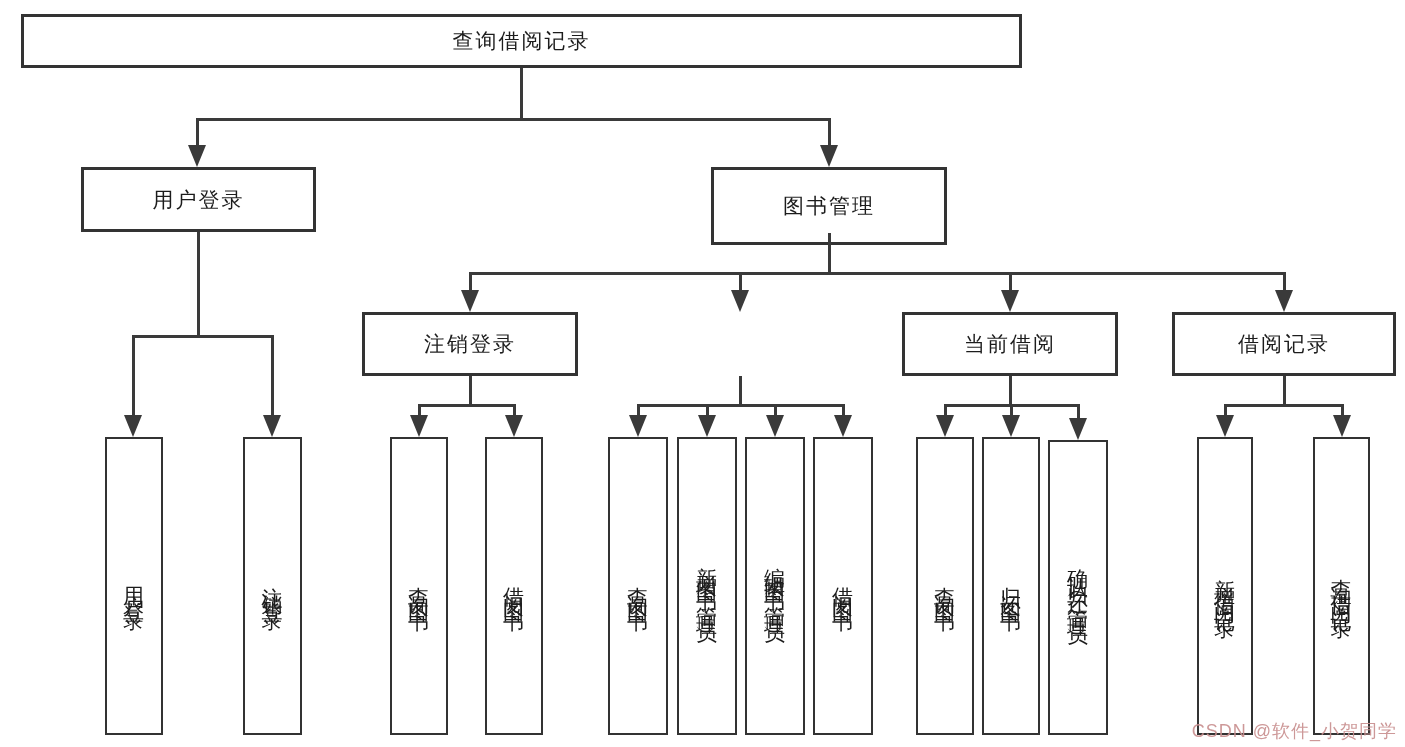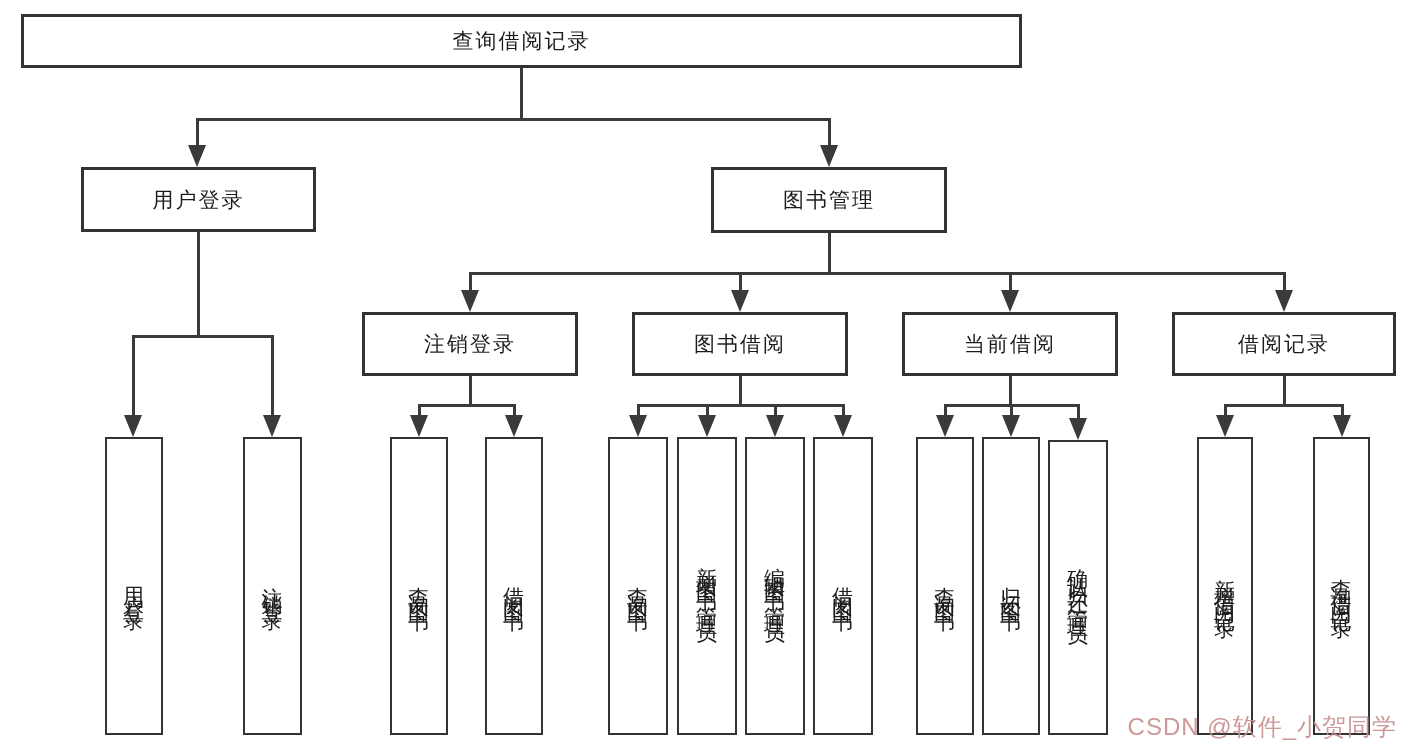--- a/index.html
+++ b/index.html
@@ -35,46 +35,43 @@
   .tri{
     position:absolute;
     width:0;height:0;
     border-left:9px solid transparent;
     border-right:9px solid transparent;
     border-top:22px solid #3a3a3a;
   }
   .watermark{
     position:absolute;
     right:8px;bottom:4px;
-    font-size:24px;
+    font-size:18px;
     color:rgba(201,143,143,0.92);
     letter-spacing:1px;
   }
 </style>
 </head>
 <body>
 
 <div id="canvas">
 
   <div class="box" style="left:21px;top:14px;width:1001px;height:54px;">
     <span>查询借阅记录</span>
   </div>
 
   <div class="box" style="left:81px;top:167px;width:235px;height:65px;">
     <span>用户登录</span>
   </div>
-  <div class="box" style="left:711px;top:167px;width:236px;height:66px;">
+  <div class="box" style="left:711px;top:167px;width:236px;height:78px;">
     <span>图书管理</span>
   </div>
 
   <div class="box" style="left:362px;top:312px;width:216px;height:64px;">
     <span>注销登录</span>
-  </div>
-  <div class="box" style="left:632px;top:312px;width:216px;height:64px;">
-    <span>图书借阅</span>
   </div>
   <div class="box" style="left:902px;top:312px;width:216px;height:64px;text-align:right;">
     <span>当前借阅</span>
   </div>
   <div class="box" style="left:1172px;top:312px;width:224px;height:64px;">
     <span>借阅记录</span>
   </div>
 
   <div class="box leaf" style="left:105px;top:437px;width:58px;height:298px;">
     <span class="vlabel">用户登录</span>

